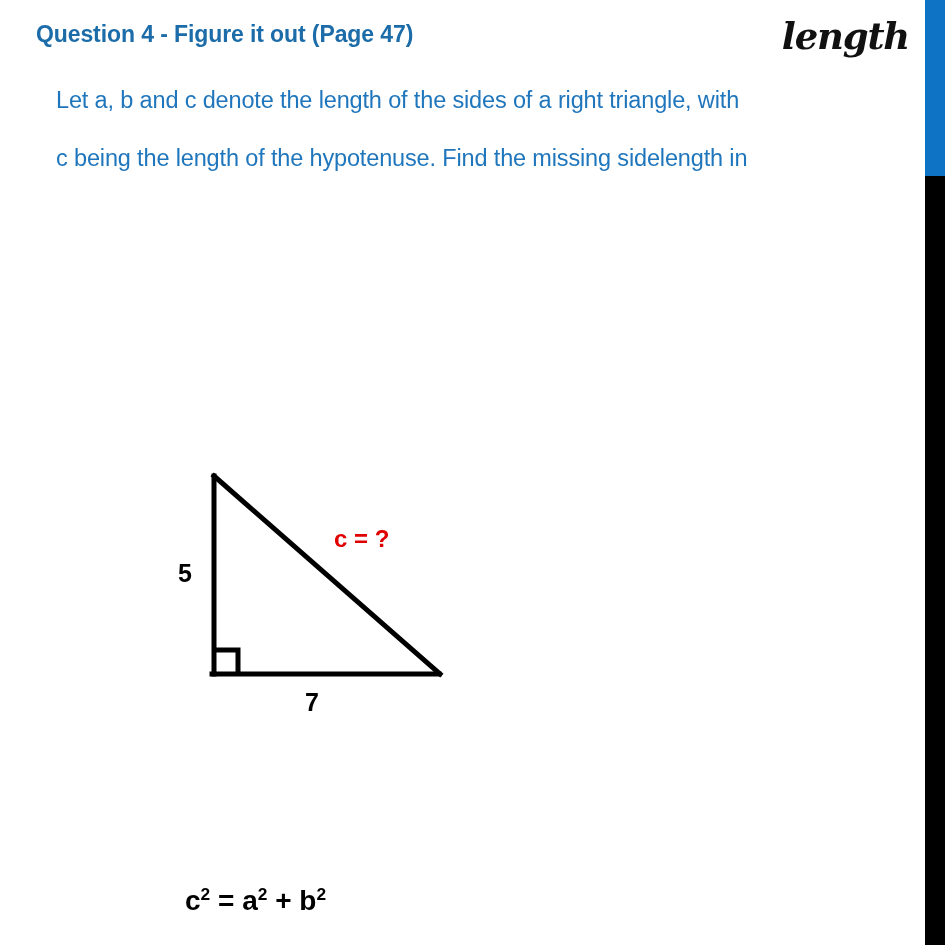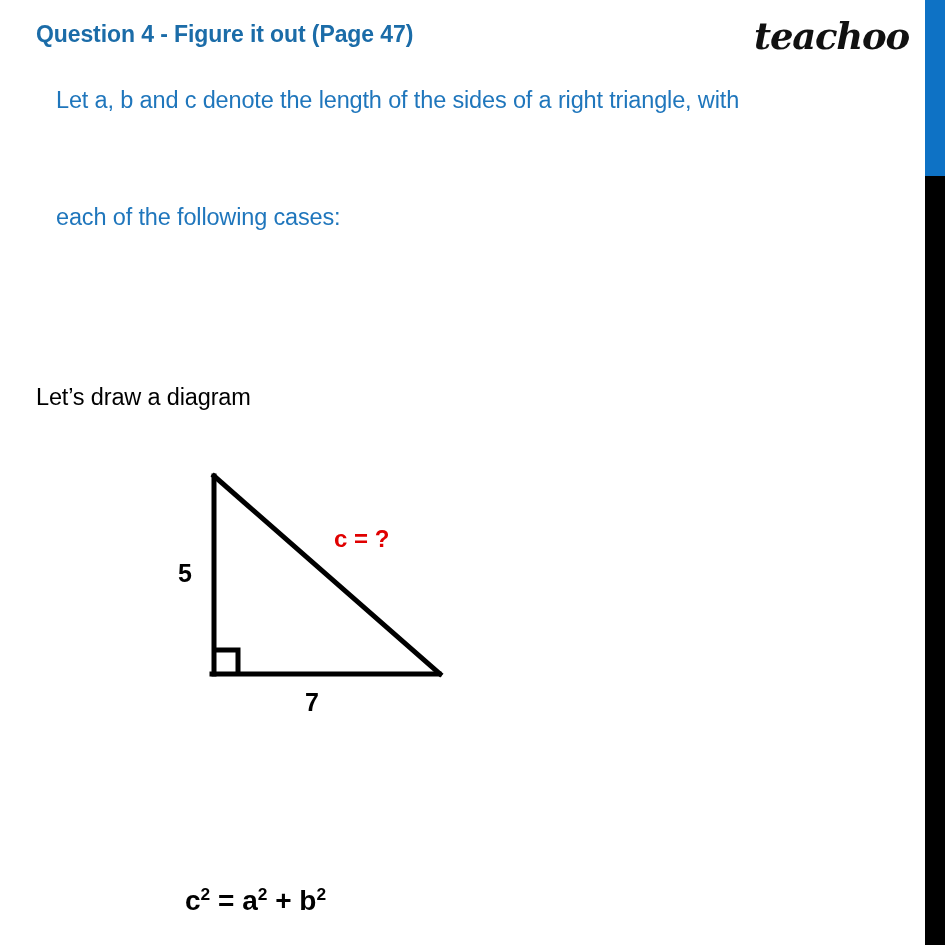--- a/index.html
+++ b/index.html
@@ -137,26 +137,25 @@
 </head>
 <body>
 
 <div id="page">
 
   <div id="edge-blue"></div>
   <div id="edge-black"></div>
 
   <div id="question-heading">Question 4 - Figure it out (Page 47)</div>
 
-  <div id="brand-logo">teachoo</div>
+  <div id="brand-logo">length</div>
 
   <div class="q-line" id="q-line-1">Let a, b and c denote the length of the sides of a right triangle, with</div>
-  <div class="q-line" id="q-line-3">each of the following cases:</div>
+  <div class="q-line" id="q-line-2">c being the length of the hypotenuse. Find the missing sidelength in</div>
 
-  <div class="b-line" id="lead-draw">Let’s draw a diagram</div>
 
   <div id="diagram">
     <svg width="340" height="280" viewBox="0 0 340 280">
 
       <line x1="64" y1="26" x2="64" y2="224" stroke="#000000" stroke-width="5" stroke-linecap="square"></line>
 
       <line x1="62" y1="224" x2="289" y2="224" stroke="#000000" stroke-width="5" stroke-linecap="square"></line>
 
       <line x1="64" y1="26" x2="290" y2="224" stroke="#000000" stroke-width="5" stroke-linecap="square"></line>
 

